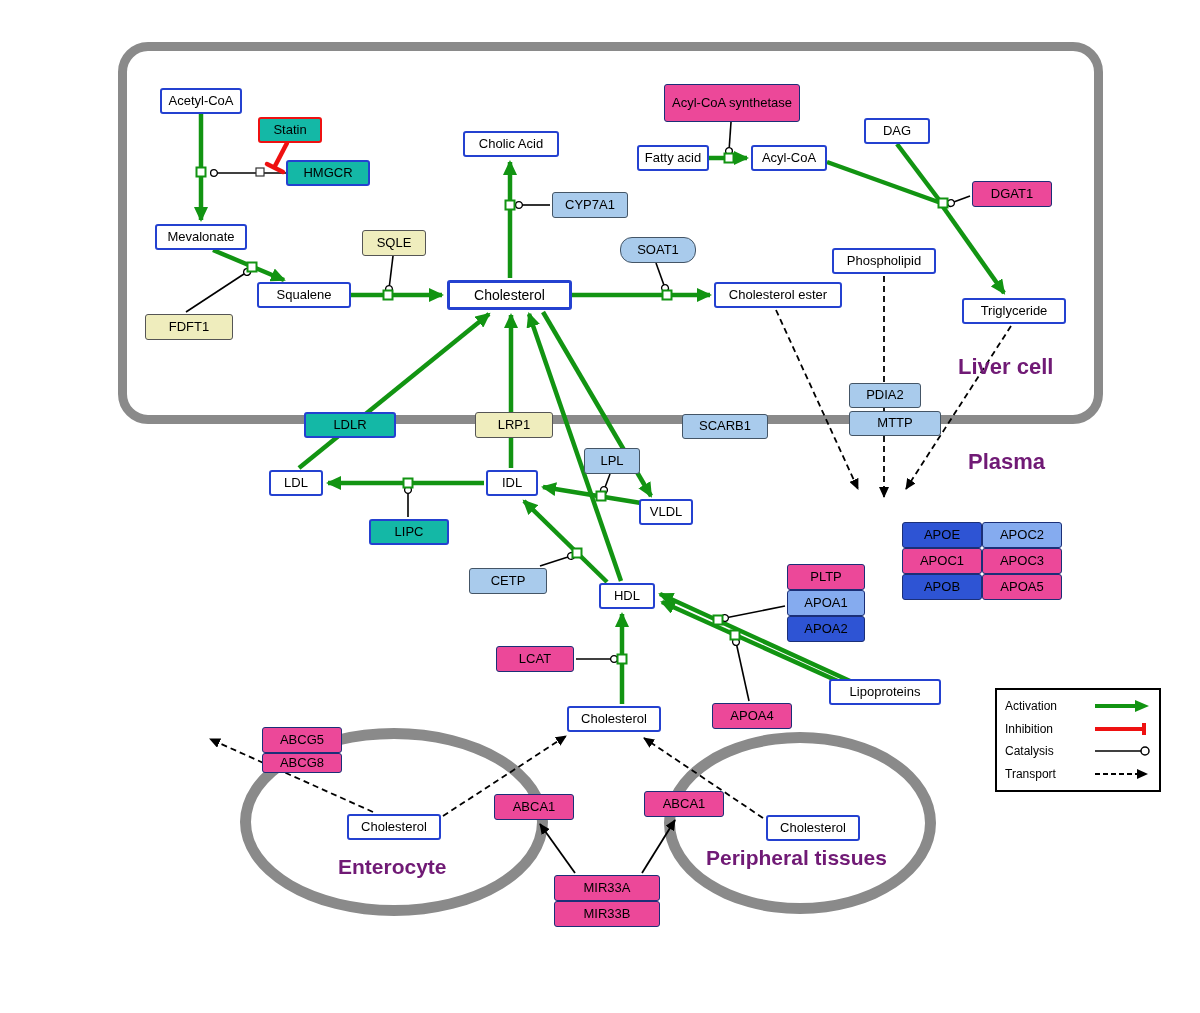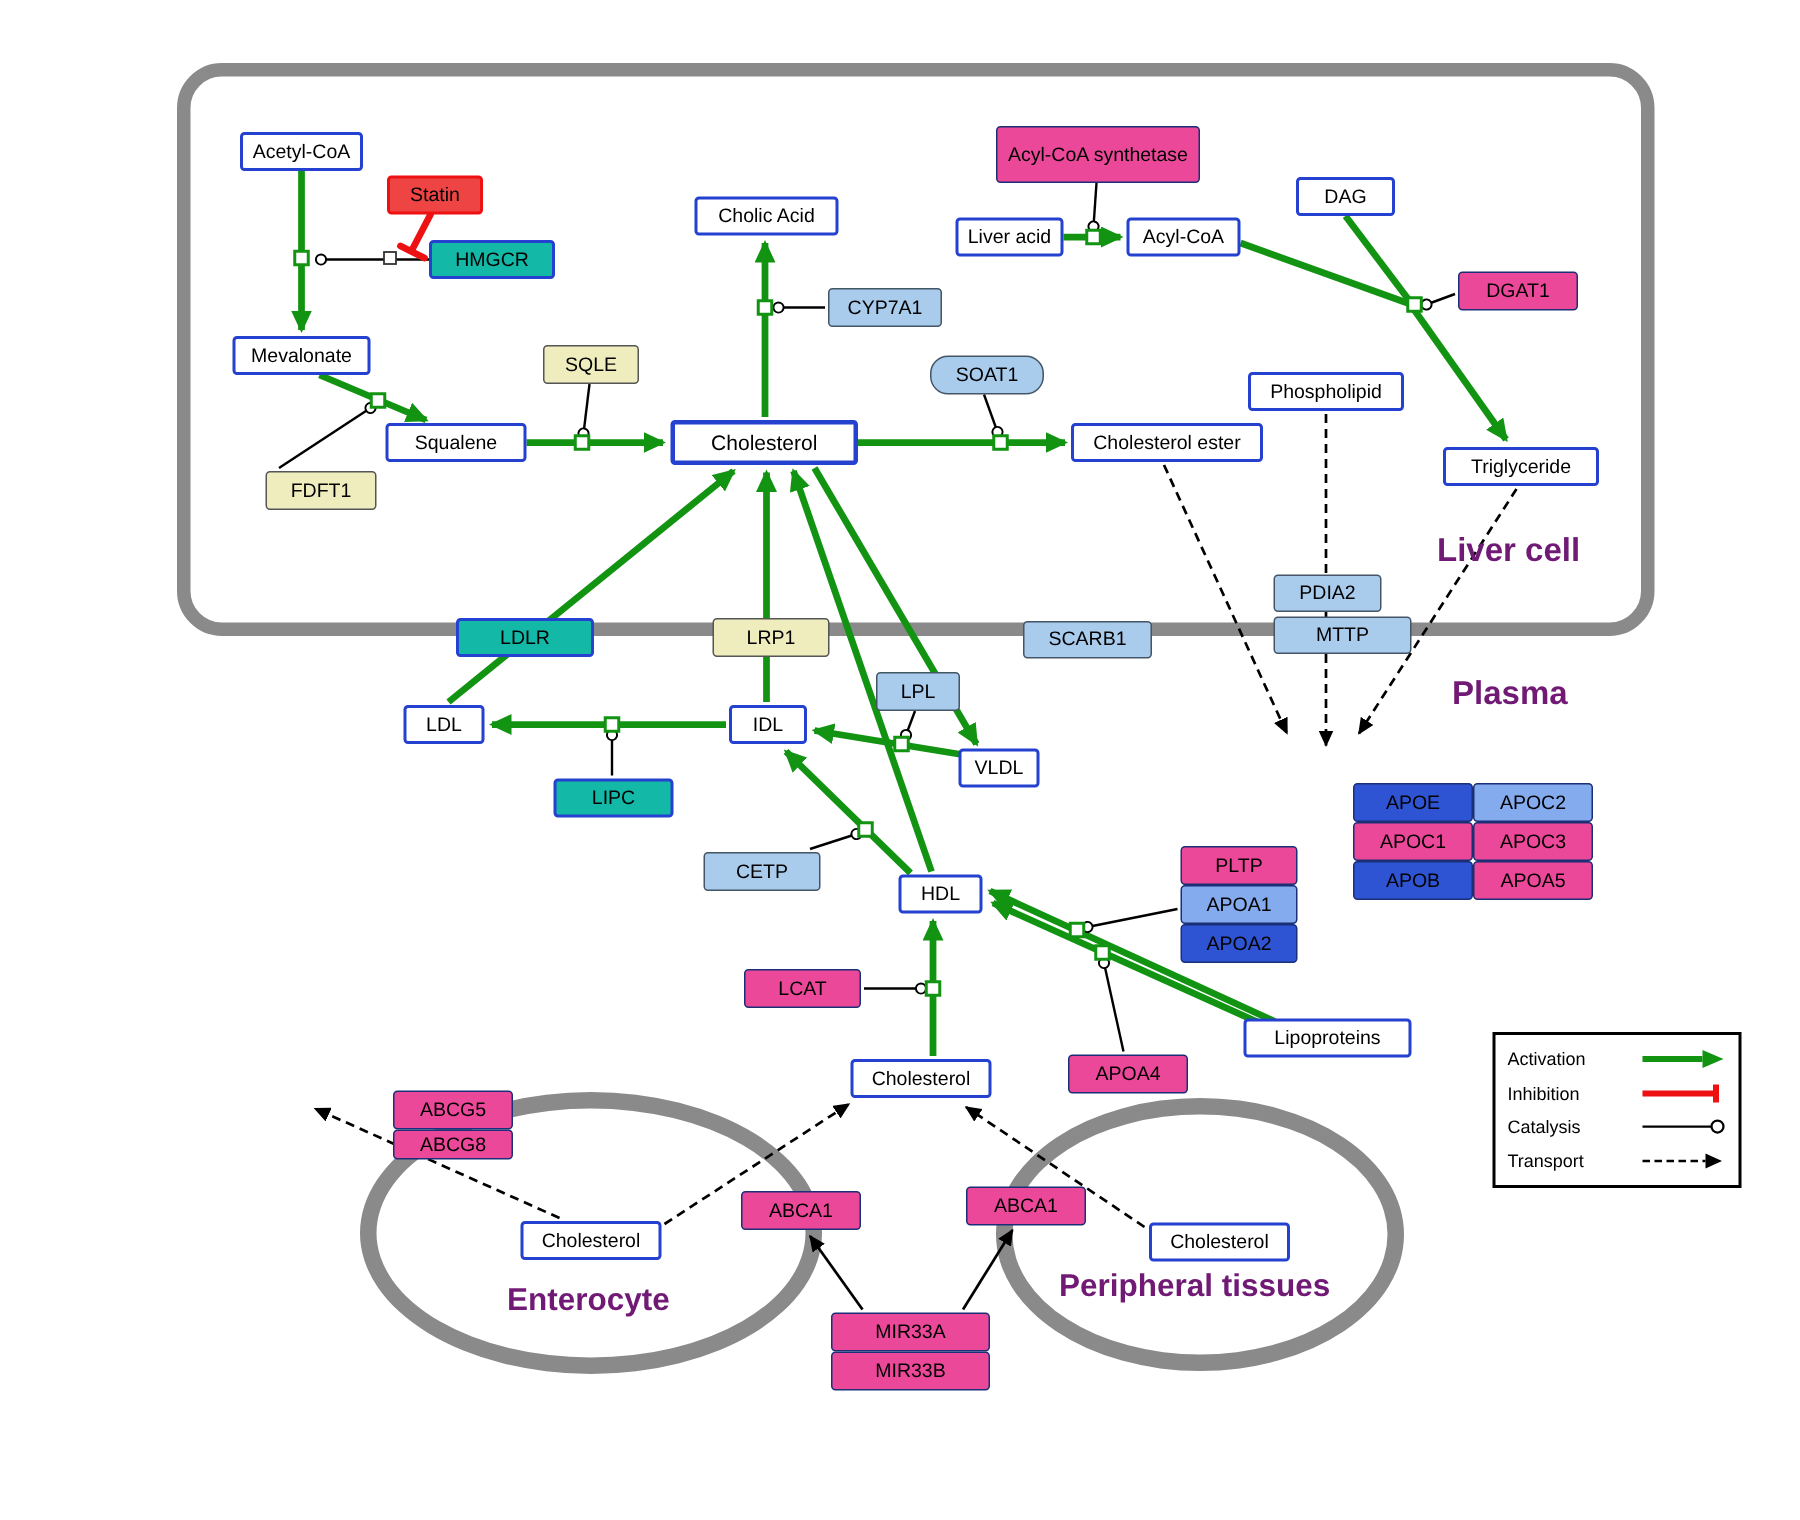--- a/index.html
+++ b/index.html
@@ -19,21 +19,21 @@
 
   svg.edges{position:absolute;left:0;top:0;z-index:1;pointer-events:none;}
 
   
   .node{position:absolute;z-index:2;box-sizing:border-box;display:flex;
         align-items:center;justify-content:center;text-align:center;
         font-size:13px;color:#000;line-height:1.15;border-radius:3px;
         white-space:nowrap;cursor:pointer;}
   .m      {background:#ffffff;border:2px solid #2441d0;}
   .m-main {background:#ffffff;border:3px solid #2441d0;font-size:14px;}
-  .statin {background:#ef4444;border:2px solid #ee1111;}
+  .statin {background:#14b8a6;border:2px solid #ee1111;}
   .y      {background:#14b8a6;border:2px solid #2441d0;}
   .py     {background:#efedbd;border:1px solid #555555;}
   .lb     {background:#a9cbec;border:1px solid #445566;}
   .b1     {background:#2e54d4;border:1px solid #1b2f77;}
   .b2     {background:#ec4899;border:1px solid #1b2f77;}
   .b3     {background:#85abef;border:1px solid #1b2f77;}
   .wrap   {white-space:normal;}
 
   
   .legend{position:absolute;left:995px;top:688px;width:166px;height:104px;
@@ -140,29 +140,29 @@
     <rect x="713.5" y="615.5" width="9" height="9"></rect>
     <rect x="730.5" y="630.5" width="9" height="9"></rect>
   </g>
 </svg>
 
 <div class="node m" style="left:160px;top:88px;width:82px;height:26px;">Acetyl-CoA</div>
 <div class="node statin" style="left:258px;top:117px;width:64px;height:26px;">Statin</div>
 <div class="node y" style="left:286px;top:160px;width:84px;height:26px;">HMGCR</div>
 <div class="node m" style="left:155px;top:224px;width:92px;height:26px;">Mevalonate</div>
 <div class="node py" style="left:362px;top:230px;width:64px;height:26px;">SQLE</div>
-<div class="node py" style="left:145px;top:314px;width:74px;height:26px;margin-left:32px;">FDFT1</div>
+<div class="node py" style="left:145px;top:314px;width:88px;height:26px;">FDFT1</div>
 <div class="node m" style="left:257px;top:282px;width:94px;height:26px;">Squalene</div>
 <div class="node m" style="left:463px;top:131px;width:96px;height:26px;">Cholic Acid</div>
 <div class="node lb" style="left:552px;top:192px;width:76px;height:26px;">CYP7A1</div>
 <div class="node m-main" style="left:447px;top:280px;width:125px;height:30px;">Cholesterol</div>
 <div class="node lb" style="left:620px;top:237px;width:76px;height:26px;border-radius:12px;">SOAT1</div>
 <div class="node m" style="left:714px;top:282px;width:128px;height:26px;">Cholesterol ester</div>
 <div class="node b2 wrap" style="left:664px;top:84px;width:136px;height:38px;">Acyl-CoA synthetase</div>
-<div class="node m" style="left:637px;top:145px;width:72px;height:26px;">Liver acid</div>
+<div class="node m" style="left:637px;top:145px;width:72px;height:26px;">Fatty acid</div>
 <div class="node m" style="left:751px;top:145px;width:76px;height:26px;">Acyl-CoA</div>
 <div class="node m" style="left:864px;top:118px;width:66px;height:26px;">DAG</div>
 <div class="node b2" style="left:972px;top:181px;width:80px;height:26px;">DGAT1</div>
 <div class="node m" style="left:832px;top:248px;width:104px;height:26px;">Phospholipid</div>
 <div class="node m" style="left:962px;top:298px;width:104px;height:26px;">Triglyceride</div>
 <div class="node lb" style="left:849px;top:383px;width:72px;height:25px;">PDIA2</div>
 <div class="node lb" style="left:849px;top:411px;width:92px;height:25px;">MTTP</div>
 
 <div class="node y" style="left:304px;top:412px;width:92px;height:26px;">LDLR</div>
 <div class="node py" style="left:475px;top:412px;width:78px;height:26px;">LRP1</div>

